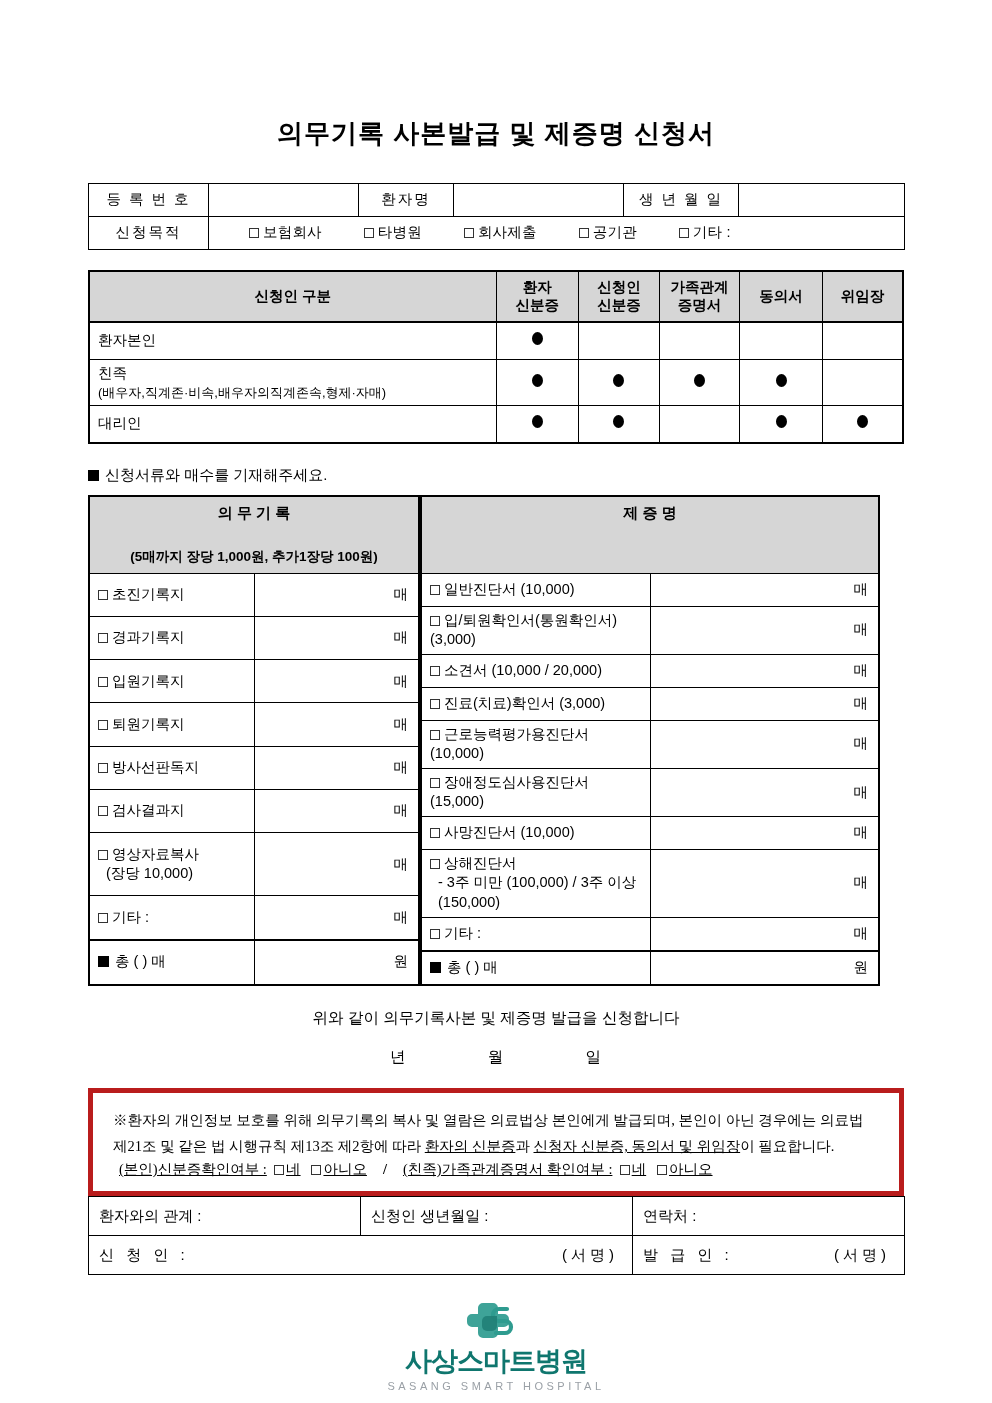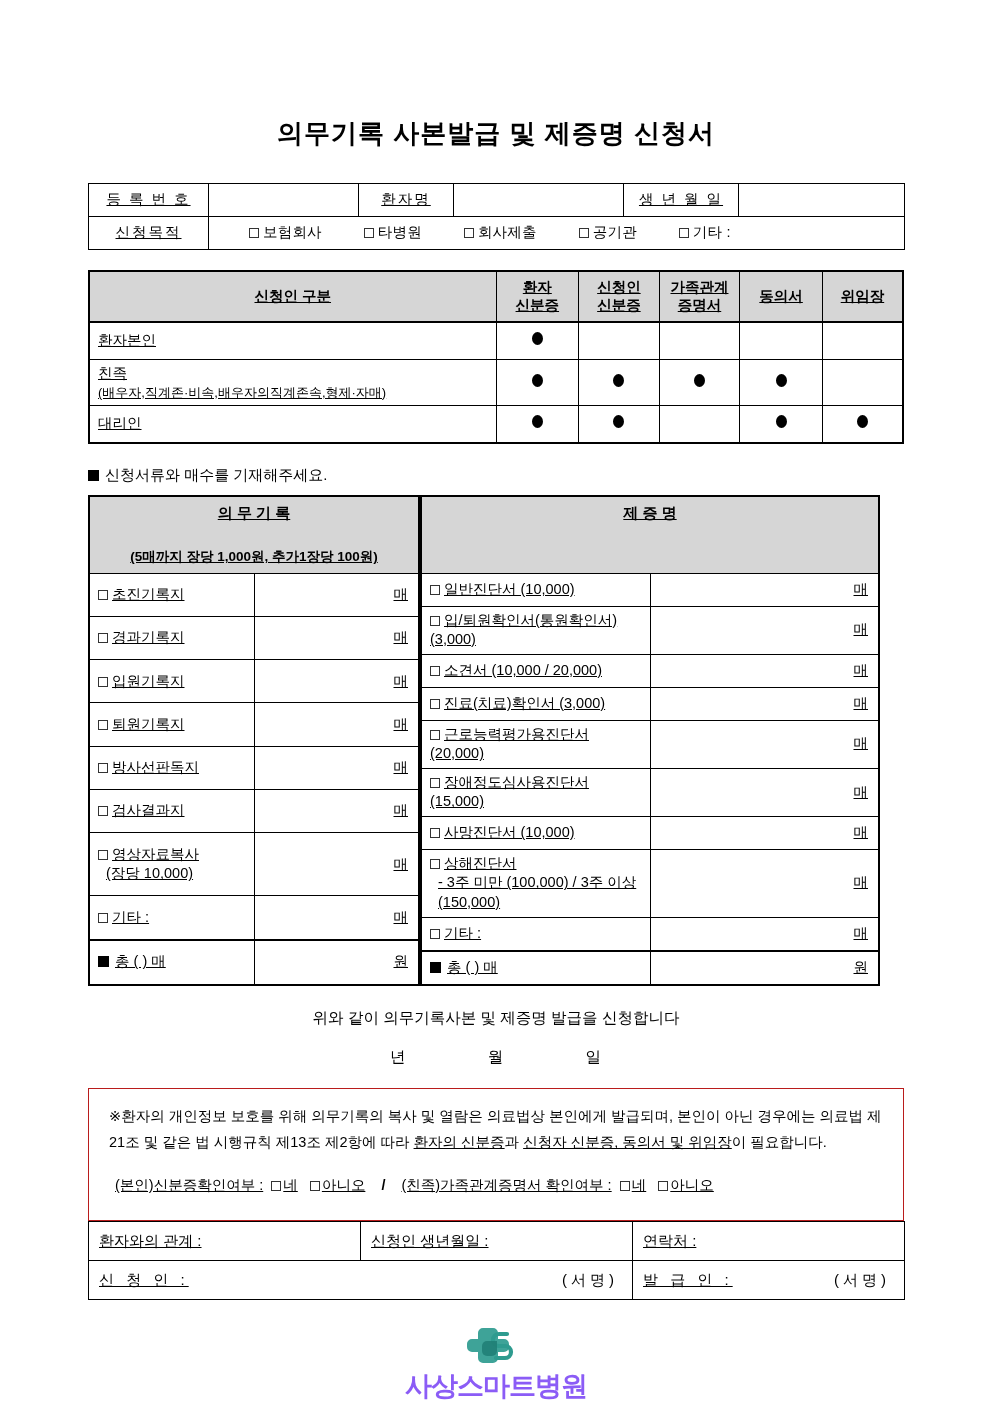--- a/index.html
+++ b/index.html
@@ -31,21 +31,20 @@
     letter-spacing: 1px;
     padding-top: 118px;
     line-height: 1.2;
   }
 
   
   table {
     border-collapse: collapse;
     width: 816px;
     table-layout: fixed;
-    text-decoration: underline;
   }
   td, th {
     border: 1px solid #000;
     font-size: 14.5px;
     font-weight: normal;
     padding: 4px 6px;
     vertical-align: middle;
     line-height: 1.35;
   }
 
@@ -167,33 +166,33 @@
     text-align: center;
     font-size: 15.5px;
     margin-top: 18px;
     letter-spacing: 1px;
   }
   .dateline span { display:inline-block; margin: 0 38px; }
 
   
   .notice-box {
     margin-top: 20px;
-    border: 1px solid #b91c1c;
-    padding: 14px 20px 25px 20px;
+    border: 5px solid #b91c1c;
+    padding: 14px 20px 12px 20px;
     width: 816px;
     box-sizing: border-box;
+    font-family: Liberation Serif, serif;
   }
   .notice-text {
     font-size: 14.5px;
     line-height: 1.85;
     text-indent: 0;
   }
   .notice-text .u { text-decoration: underline; }
   .verify-line {
-    margin-top: 20px;
     font-size: 14.5px;
     padding-left: 6px;
   }
   .verify-line .u { text-decoration: underline; }
   .vchk {
     display: inline-block;
     width: 10px;
     height: 10px;
     border: 1px solid #333;
     margin-right: 2px;
@@ -227,21 +226,21 @@
     text-align: center;
   }
   .logo-mark {
     width: 70px;
     height: 48px;
     margin: 0 auto 2px auto;
   }
   .logo-name {
     font-size: 27px;
     font-weight: bold;
-    color: #8b5cf6;
+    color: #0f766e;
     letter-spacing: -1px;
     line-height: 1.1;
   }
   .logo-sub {
     font-size: 11px;
     color: #9aa0a6;
     letter-spacing: 3.5px;
     margin-top: 3px;
   }
 </style>
@@ -404,21 +403,21 @@
         </tr>
         <tr>
           <td class="item"><span class="chk"></span><span>소견서  (10,000 / 20,000)</span></td>
           <td class="unit">매</td>
         </tr>
         <tr>
           <td class="item"><span class="chk"></span><span>진료(치료)확인서  (3,000)</span></td>
           <td class="unit">매</td>
         </tr>
         <tr>
-          <td class="item"><span class="chk"></span><span>근로능력평가용진단서  (20,000)</span></td>
+          <td class="item"><span class="chk"></span><span>근로능력평가용진단서  (10,000)</span></td>
           <td class="unit">매</td>
         </tr>
         <tr>
           <td class="item"><span class="chk"></span><span>장애정도심사용진단서  (15,000)</span></td>
           <td class="unit">매</td>
         </tr>
         <tr>
           <td class="item"><span class="chk"></span><span>사망진단서  (10,000)</span></td>
           <td class="unit">매</td>
         </tr>

